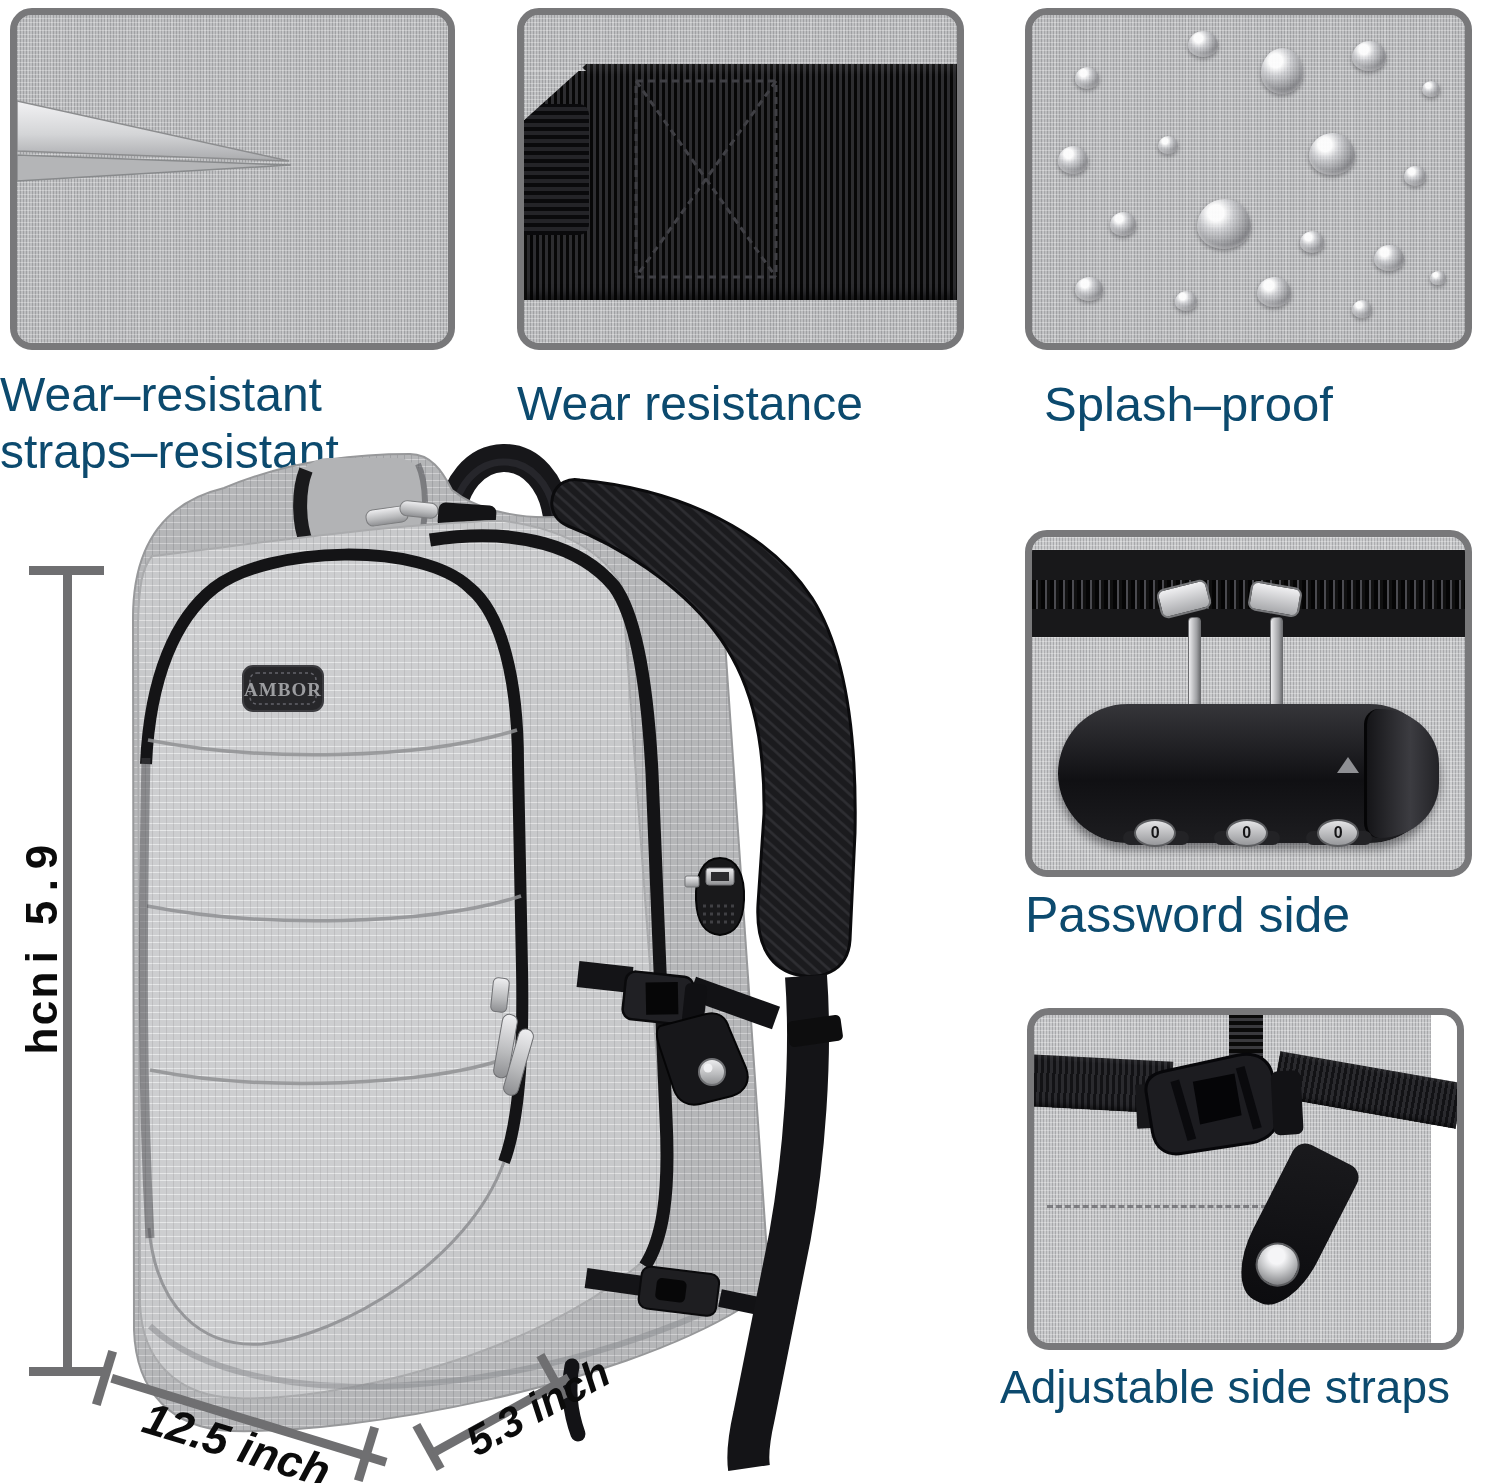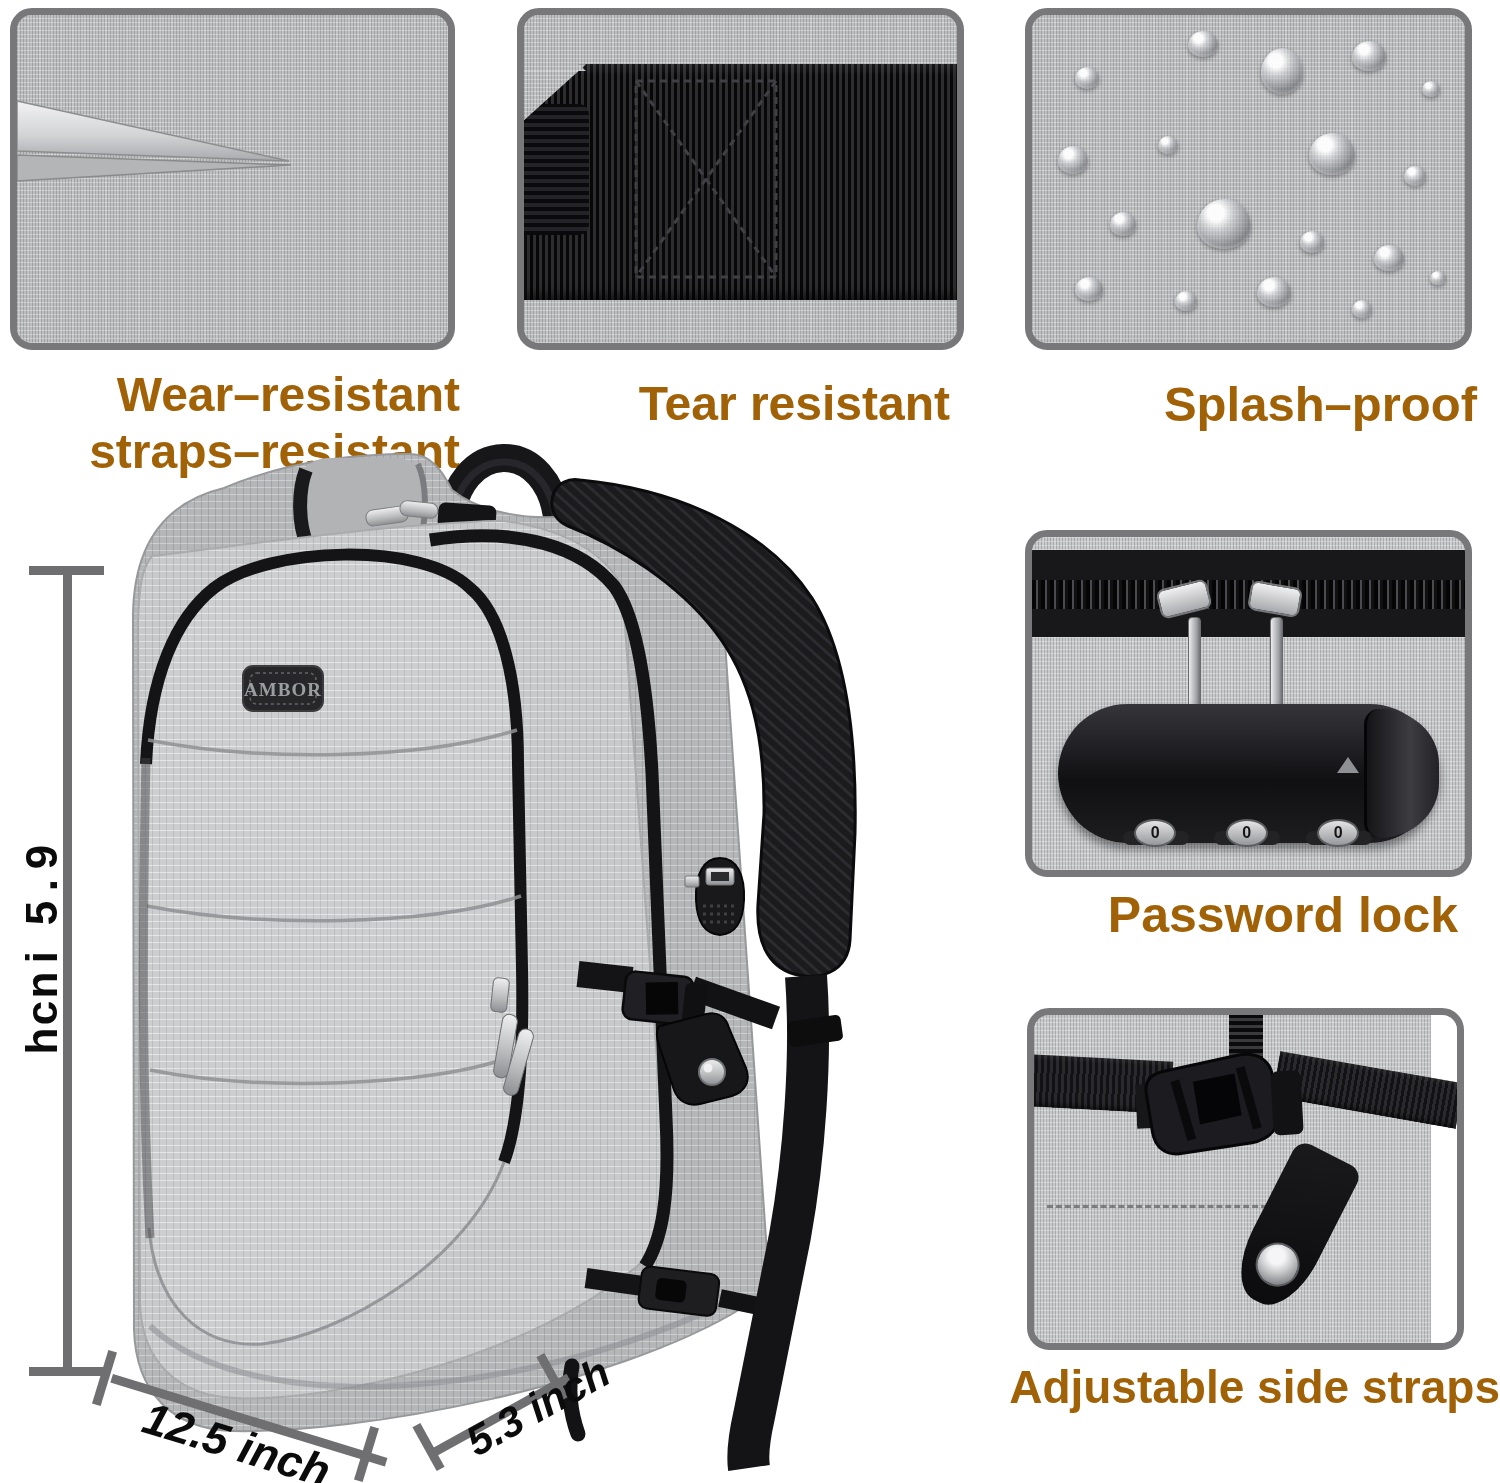--- a/index.html
+++ b/index.html
@@ -7,21 +7,21 @@
        font-family:"Liberation Sans",sans-serif;color:#0d0d0d;}
 
   
   .card{position:absolute;border:7px solid #78787a;border-radius:22px;overflow:hidden;background:#bfc0c2;}
   .fab{position:absolute;inset:0;background-color:#bdbec0;background-image:
       repeating-linear-gradient(0deg, rgba(255,255,255,.30) 0 1px, rgba(0,0,0,0) 1px 4px),
       repeating-linear-gradient(90deg, rgba(40,40,45,.20) 0 1px, rgba(0,0,0,0) 1px 3px),
       repeating-linear-gradient(90deg, rgba(255,255,255,.12) 0 2px, rgba(0,0,0,0) 2px 11px);}
   .fab.light{background-color:#c7c8ca;}
 
-  .caption{position:absolute;text-align:right;font-weight:bold;color:#a16207;white-space:nowrap;}
+  .caption{position:absolute;text-align:left;font-weight:normal;color:#0c4a6e;white-space:nowrap;}
 
   
   .drop{position:absolute;border-radius:52% 48% 50% 50% / 55% 55% 45% 45%;
       background:radial-gradient(circle at 35% 28%, rgba(255,255,255,.95) 0 16%,
         rgba(218,219,223,.55) 34%, rgba(125,126,131,.48) 60%,
         rgba(66,66,72,.62) 84%, rgba(98,98,104,.5) 100%);
       box-shadow:0 2px 4px rgba(40,40,45,.4), inset 0 -2px 3px rgba(255,255,255,.3);}
 
   
   .tstrap{position:absolute;left:0;right:0;top:15%;bottom:13%;
@@ -104,21 +104,21 @@
   <div class="fab"></div>
   <div class="tstrap"></div>
   <svg width="433" height="328" viewBox="0 0 433 328" style="position:absolute;inset:0;">
     <rect x="112" y="66" width="140" height="196" fill="none" stroke="#3f3f44" stroke-width="3" stroke-dasharray="7,5"></rect>
     <path d="M112,66 L252,262 M252,66 L112,262" stroke="#3f3f44" stroke-width="3" stroke-dasharray="7,5" fill="none"></path>
   </svg>
   <div class="tloop"></div>
   <div class="twedge fab" style="left:0;top:15%;clip-path:polygon(0 0,100% 0,0 100%);"></div>
   <div class="twedge fab" style="left:0;bottom:13%;clip-path:polygon(0 100%,100% 100%,0 0);"></div>
 </div>
-<div class="caption" style="left:517px;top:376px;width:433px;font-size:48px;">Tear resistant</div>
+<div class="caption" style="left:517px;top:376px;width:433px;font-size:48px;">Wear resistance</div>
 
 <div class="card" style="left:1025px;top:8px;width:433px;height:328px;">
   <div class="fab"></div>
   <div class="drop" style="left:10%;top:16%;width:24px;height:22px;"></div>
   <div class="drop" style="left:36%;top:5%;width:30px;height:26px;"></div>
   <div class="drop" style="left:53%;top:10%;width:42px;height:46px;"></div>
   <div class="drop" style="left:74%;top:8%;width:34px;height:30px;"></div>
   <div class="drop" style="left:90%;top:20%;width:18px;height:16px;"></div>
   <div class="drop" style="left:6%;top:40%;width:30px;height:28px;"></div>
   <div class="drop" style="left:29%;top:37%;width:20px;height:18px;"></div>
@@ -298,21 +298,21 @@
     <div class="lockcap"></div>
     <div class="locktri"></div>
     <div class="dialwing" style="left:17%;"></div>
     <div class="dialwing" style="left:41%;"></div>
     <div class="dialwing" style="left:65%;"></div>
     <div class="dial" style="left:20%;">0</div>
     <div class="dial" style="left:44%;">0</div>
     <div class="dial" style="left:68%;">0</div>
   </div>
 </div>
-<div class="caption" style="left:1025px;top:886px;width:433px;font-size:50px;">Password lock</div>
+<div class="caption" style="left:1025px;top:886px;width:433px;font-size:50px;">Password side</div>
 
 <div class="card" style="left:1027px;top:1008px;width:423px;height:328px;">
   <div class="fab light"></div>
   <div class="whitegap"></div>
   <div class="coilzip"></div>
   <div class="webb" style="left:-6px;top:13%;width:34%;height:16%;transform:rotate(3deg);"></div>
   <div class="webb" style="left:57%;top:16%;width:44%;height:14%;transform:rotate(10deg);"></div>
   <svg style="position:absolute;left:24%;top:7%;transform:rotate(-3deg);" width="180" height="130" viewBox="0 0 180 130">
     <rect x="0" y="42" width="34" height="44" fill="#17171a"></rect>
     <path d="M30,30 L104,18 C124,15 136,25 138,40 L141,76 C143,93 132,103 114,106 L44,113 C27,115 17,106 15,90 L11,52 C9,38 17,32 30,30 Z" fill="#1c1c20" stroke="#07070a" stroke-width="3"></path>

